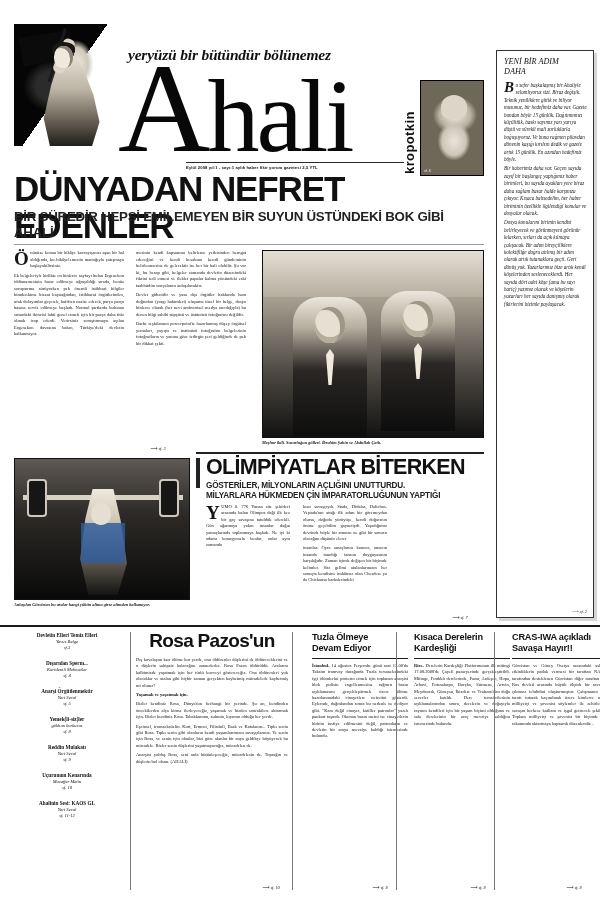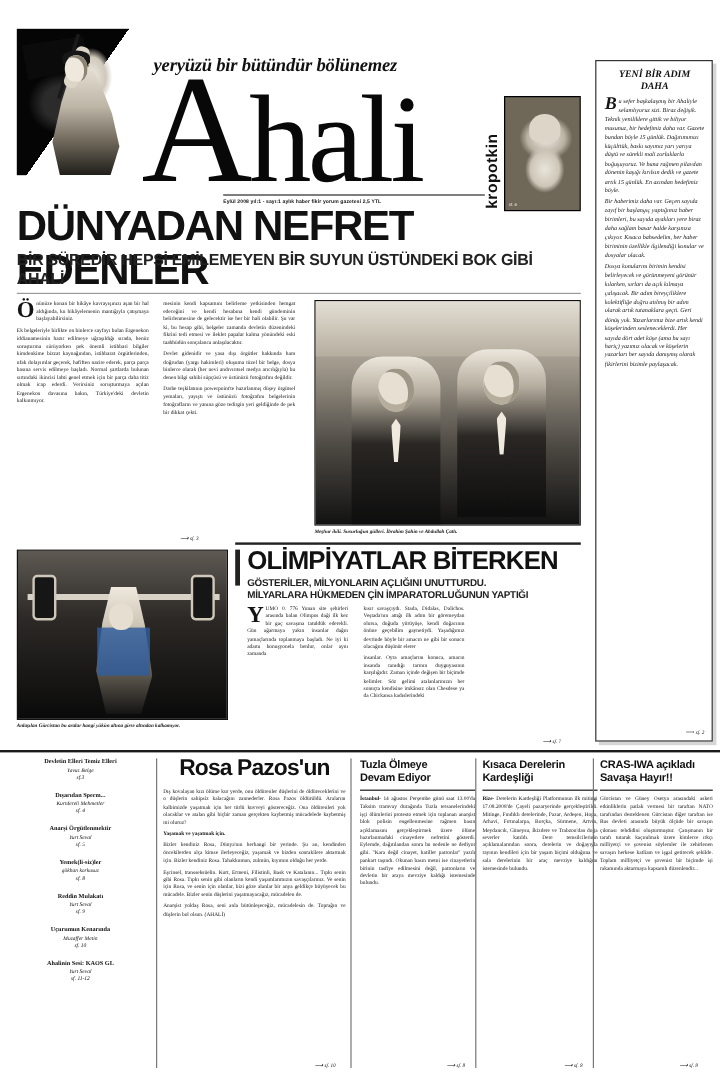--- a/index.html
+++ b/index.html
@@ -234,21 +234,21 @@
     text-align:center; color:#111;
   }
   .rosa-body {
     margin-top:6px; font-size:4.5px; line-height:6.4px; text-align:justify;
     font-family:"Liberation Serif",serif; color:#141414;
   }
   .rosa-body p { margin:0 0 3px 0; }
   .rosa-sep { position:absolute; left:292px; top:632px; width:1px; height:258px; background:#777; }
 
   
-  .brief { position:absolute; top:632px; width:96px; font-family:"Liberation Serif",serif; }
+  .brief { position:absolute; top:632px; width:96px; font-family:"Liberation Serif",serif;margin-left:12px; }
   .brief-head {
     font-family:"Liberation Sans","DejaVu Sans",sans-serif;
     font-weight:bold; font-size:9.2px; line-height:11px; letter-spacing:-0.2px; color:#111;
     padding-bottom:4px;
   }
   .brief-rule { width:100%; height:1px; background:#1b1b1b; margin-bottom:4px; }
   .brief-body { font-size:4.5px; line-height:6.4px; text-align:justify; color:#141414; }
   .brief-body p { margin:0 0 3px 0; }
   .brief-body b { font-weight:bold; }
   .b1 { left:300px; }
@@ -262,22 +262,22 @@
   .arrow { font-size:5px; }
 
   
   .sidebox {
     position:absolute; left:496px; top:50px; width:98px; height:568px;
     border:1px solid #333; background:#fff;
     box-shadow: 3px 3px 0 #d6d6d6;
     padding:6px 6px 4px 7px;
   }
   .sidebox-title {
-    font-family:"Liberation Serif",serif; font-style:italic; font-weight:bold;
-    font-size:8.2px; line-height:10px; text-align:center; color:#111; margin-bottom:5px;
+    font-family:"Liberation Serif",serif; font-style:italic; font-weight:normal;
+    font-size:8.2px; line-height:10px; color:#111; margin-bottom:5px;
   }
   .sidebox-body {
     font-family:"Liberation Serif",serif; font-style:italic;
     font-size:5.1px; line-height:7.4px; color:#161616; text-align:left;
   }
   .sidebox-body p { margin:0 0 2px 0; }
   .sidebox-drop {
     float:left; font-size:15px; line-height:11px; font-weight:bold; font-style:italic;
     padding-right:1.5px;
   }

